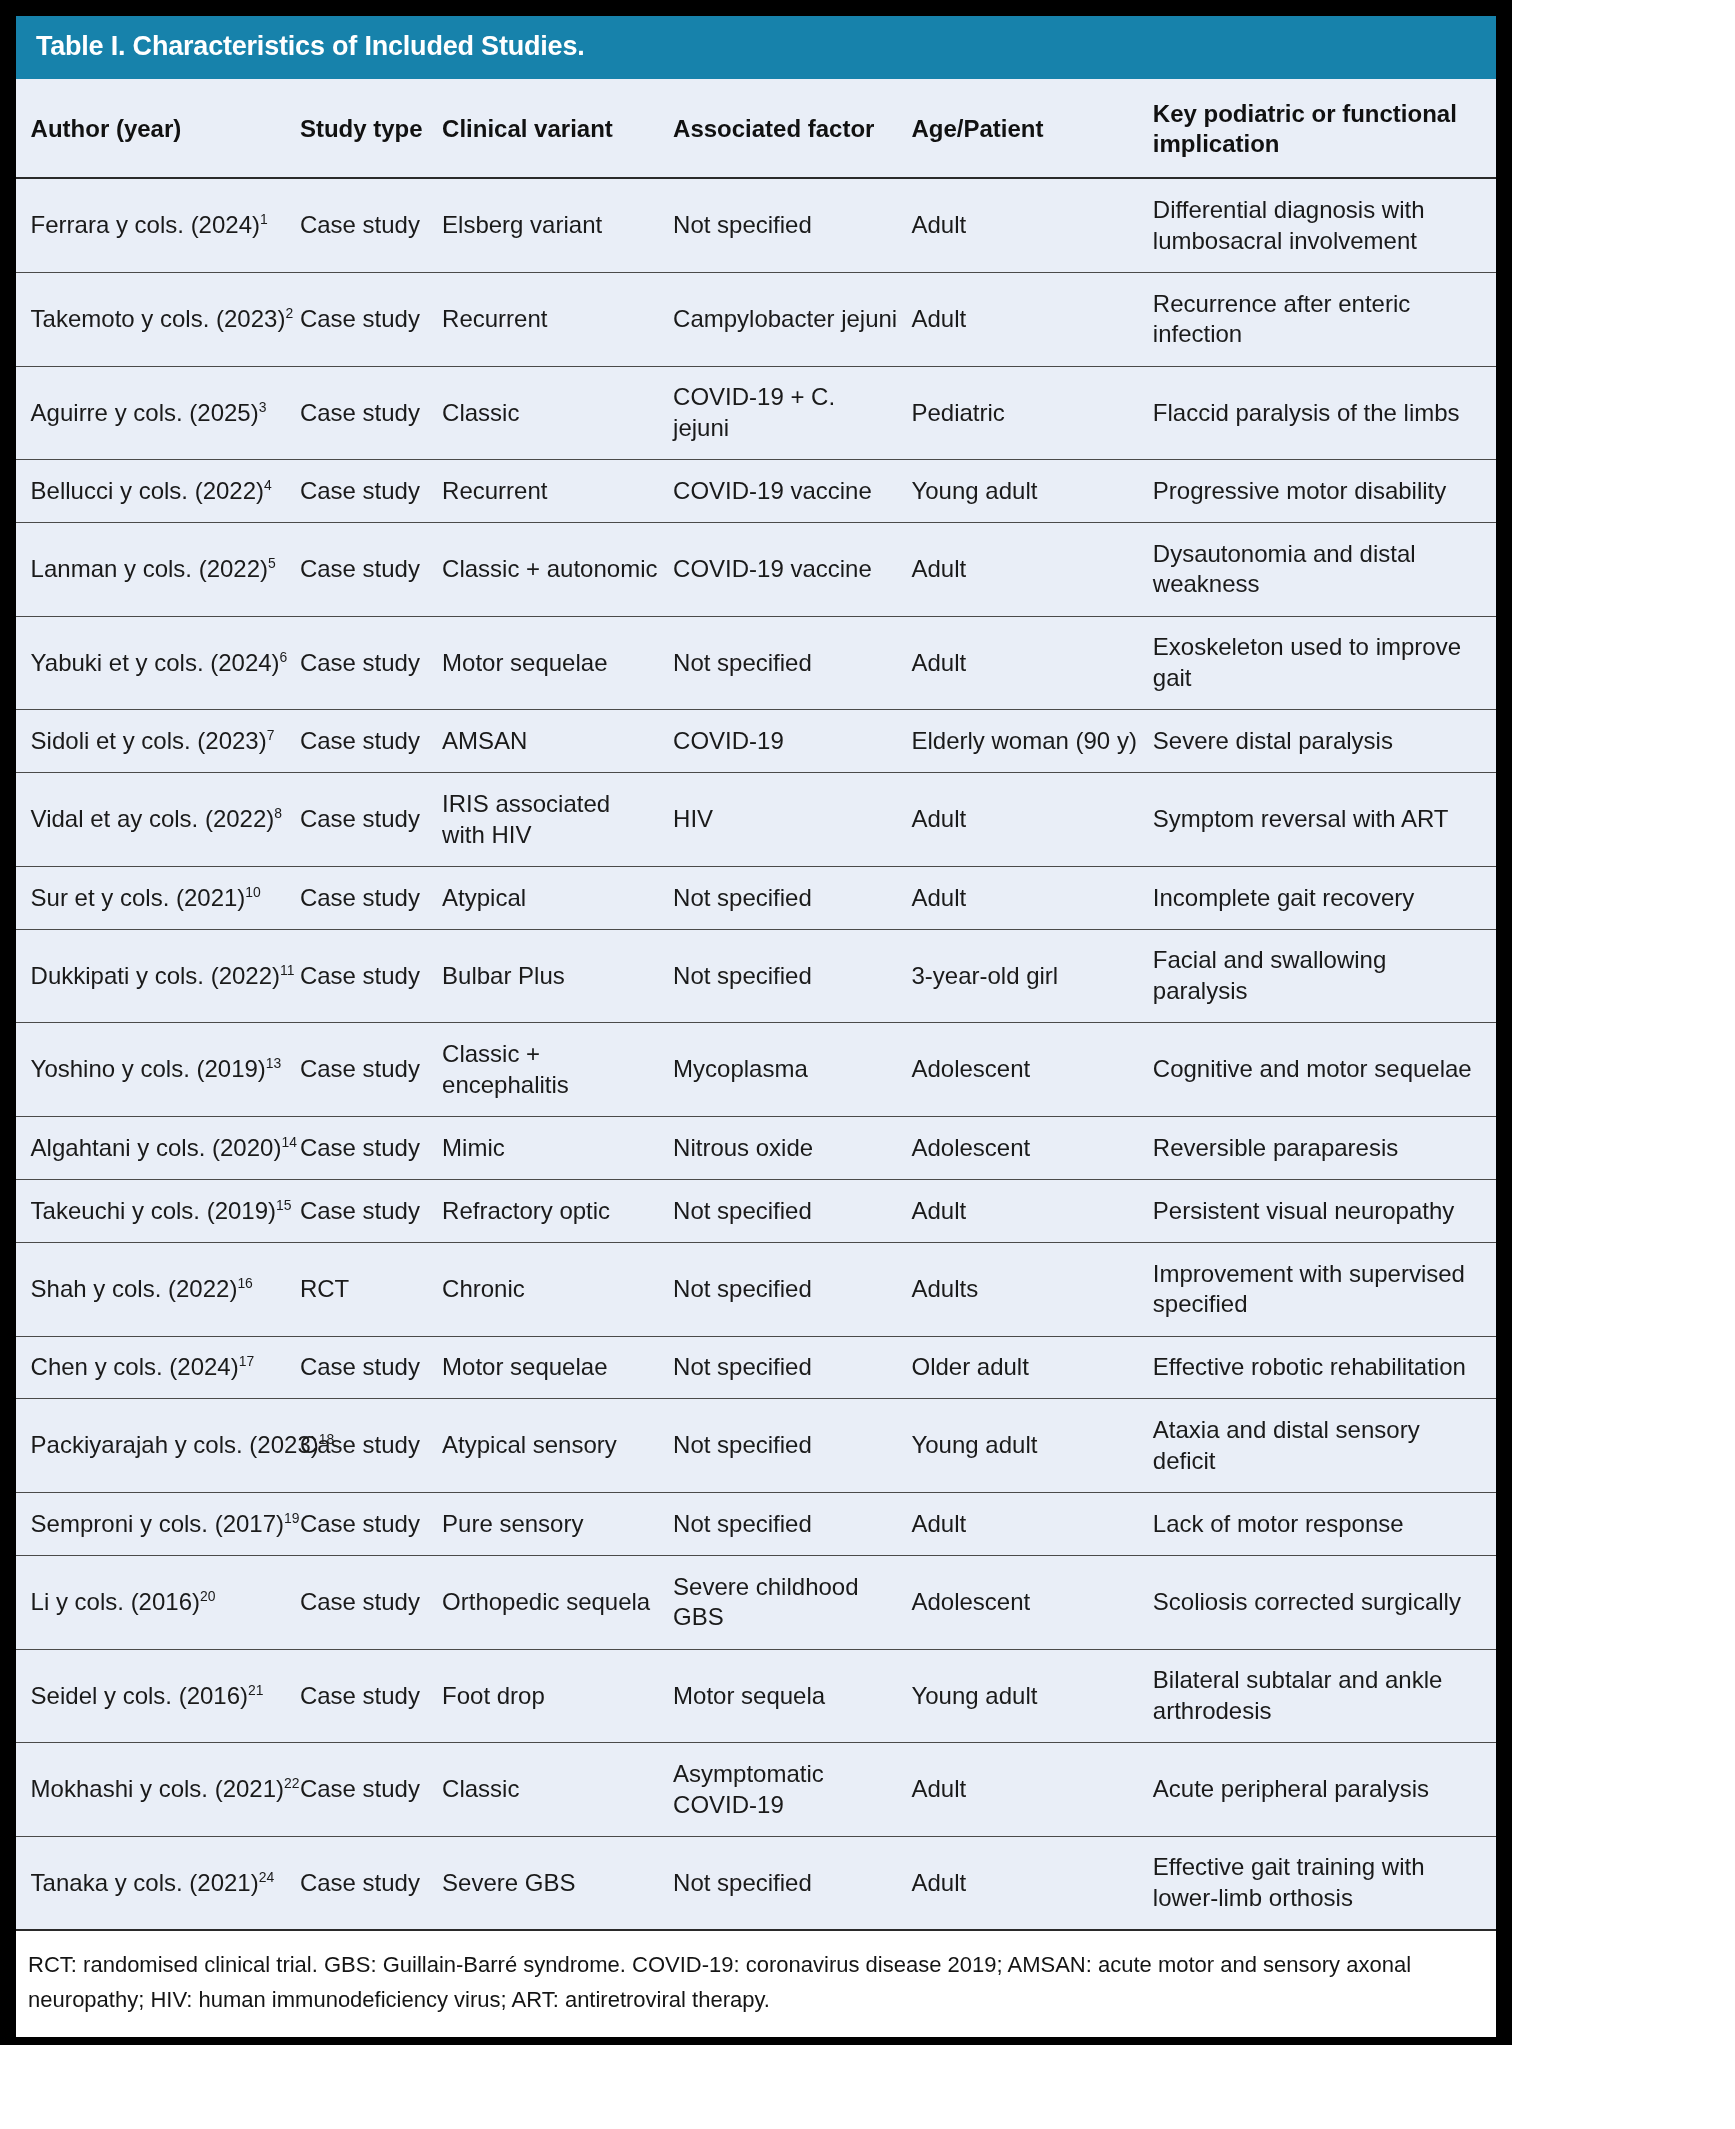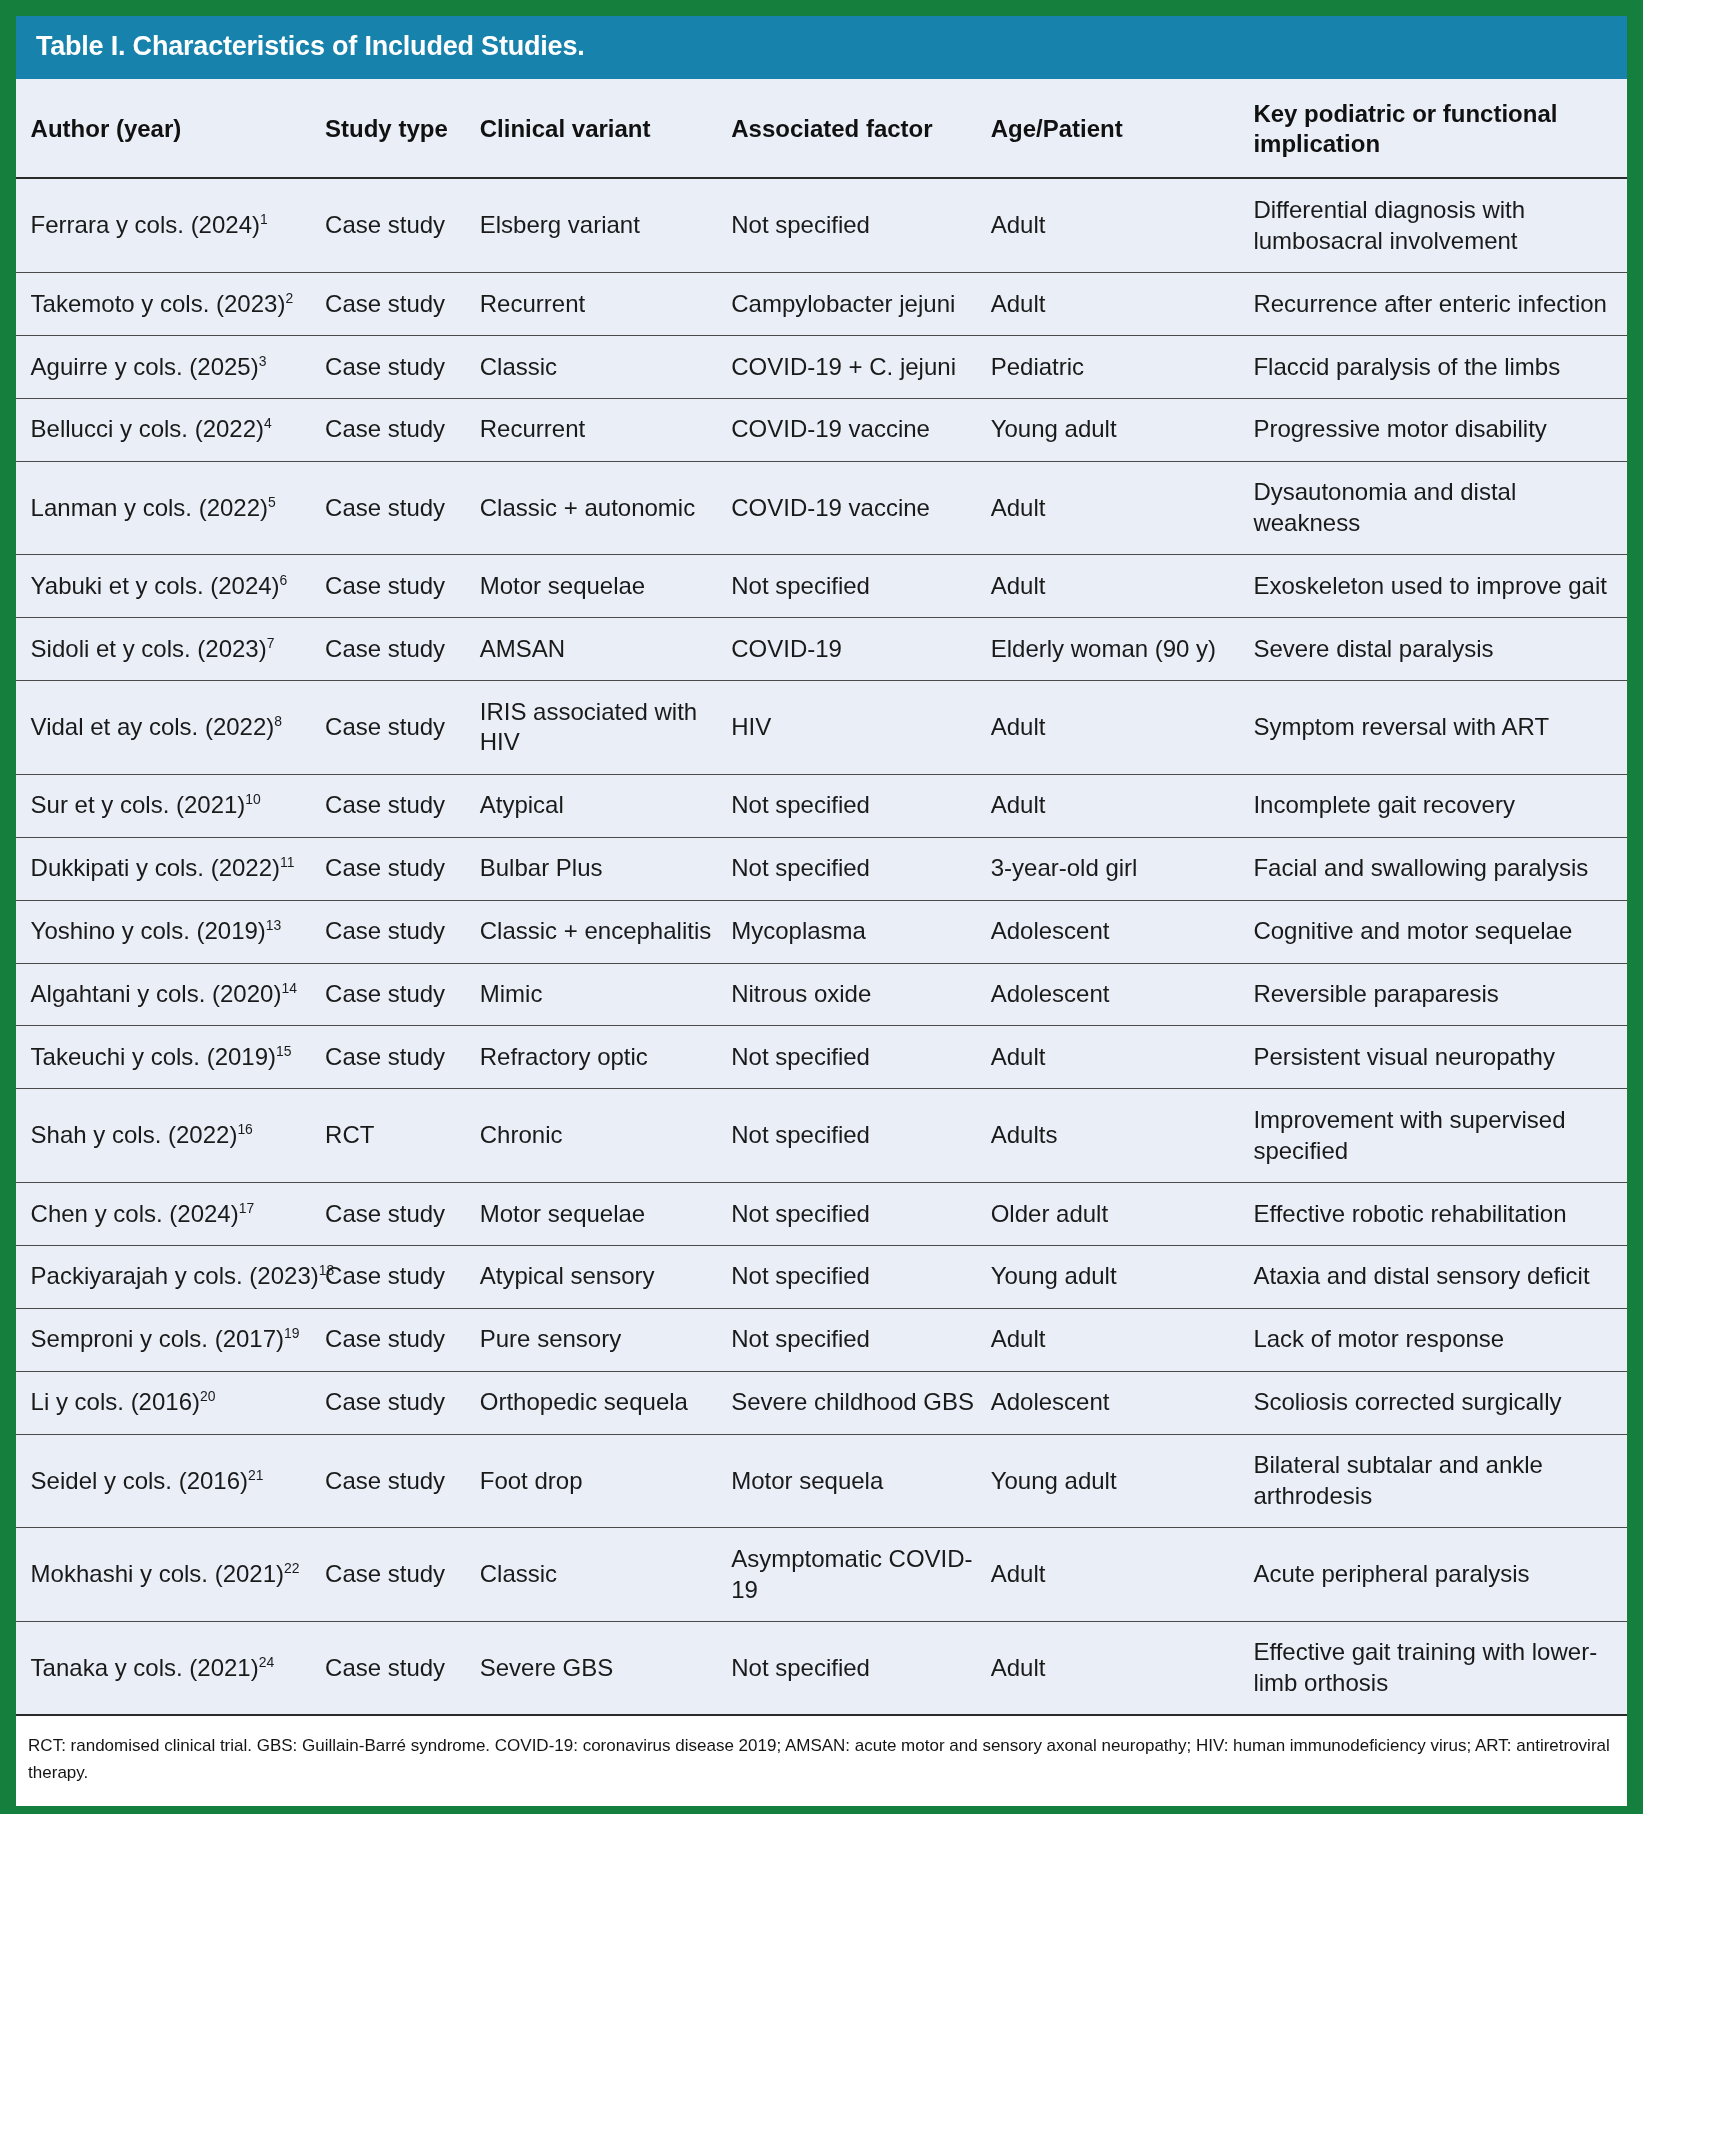--- a/index.html
+++ b/index.html
@@ -3,24 +3,24 @@
 <meta charset="utf-8">
 <style>
   html, body {
     margin: 0;
     padding: 0;
     background: #ffffff;
     font-family: "Liberation Sans", sans-serif;
     color: #1a1a1a;
   }
   .page {
-    width: 1643px;
+    width: 1512px;
     box-sizing: border-box;
     padding: 15.6px 15.6px 7.8px 15.6px;
-    background: #15803d;
+    background: #000000;
   }
   .title-bar {
     background: var(--accent, #1782ab);
     color: #ffffff;
     font-weight: bold;
     font-size: 27px;
     line-height: 1.0;
     padding: 17px 20.3px 19px 20.3px;
     letter-spacing: -0.2px;
   }
@@ -56,21 +56,21 @@
   }
   tbody tr:last-child td { border-bottom: 2.3px solid #2a2a2a; }
   td.cell-author, td.cell-type, td.cell-age { white-space: nowrap; }
   sup.ref {
     font-size: 58%;
     line-height: 0;
     vertical-align: super;
     letter-spacing: 0;
   }
   .footnote {
-    font-size: 17px;
+    font-size: 22px;
     line-height: 1.55;
     padding: 17px 12.5px 20.3px 12.5px;
     color: #141414;
     background: #ffffff;
   }
 </style>
 </head>
 <body>
 
 <div class="page">

